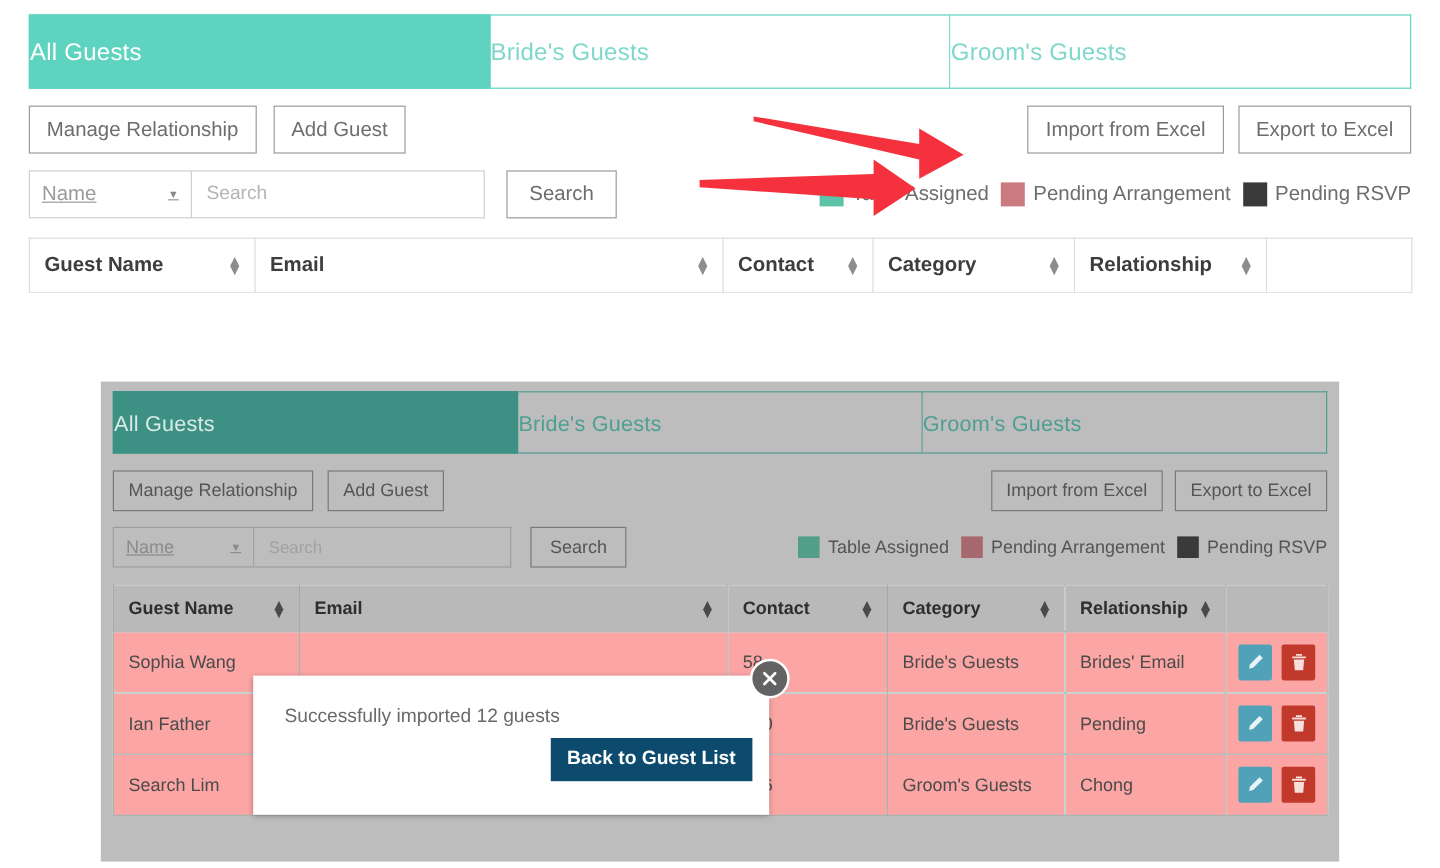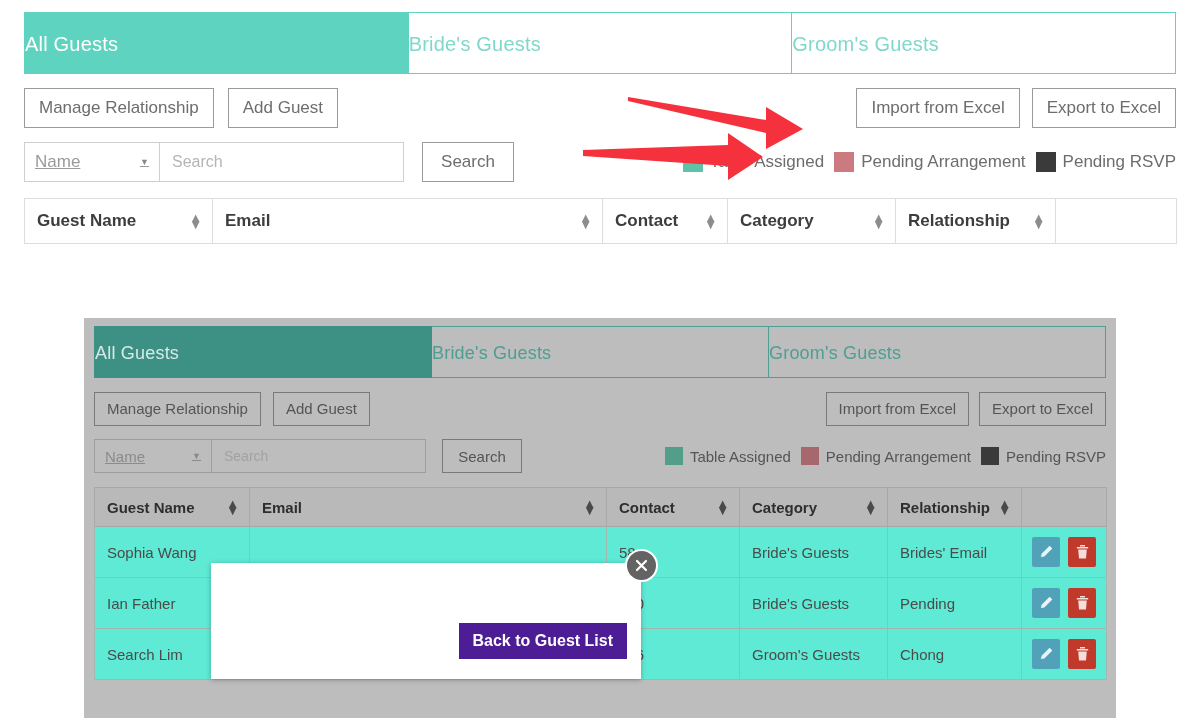--- a/index.html
+++ b/index.html
@@ -226,21 +226,21 @@
     background: #bdbdbd; color: #555555; border-color: #7a7a7a;
   }
   #inset-panel .legend { font-size: 15px; color: #555555; }
   #inset-panel .legend .sw { width: 18px; height: 18px; }
   #inset-panel table.guests th {
     height: 38px; font-size: 15px; padding: 0 12px;
     background: #b9b9b9; border-color: #a8a8a8; color: #2e2e2e;
   }
   #inset-panel table.guests td {
     height: 50px; font-size: 15px; padding: 0 12px;
-    background: #5eead4; border-color: #a5b5b0; color: #4b4b4b;
+    background: #fca5a5; border-color: #a5b5b0; color: #4b4b4b;
   }
   #inset-panel .sortic { color: #4a4a4a; }
 
   .act-cell { padding: 0 10px !important; }
   .act-wrap { display: flex; align-items: center; gap: 8px; }
   .iconbtn {
     width: 34px; height: 30px;
     display: flex; align-items: center; justify-content: center;
     border-radius: 2px;
   }
@@ -258,22 +258,22 @@
     box-shadow: 0 1px 5px rgba(0,0,0,.28);
   }
   #modal-text {
     position: absolute;
     left: 26px; top: 26px;
     font-size: 16px;
     color: #6a6a6a;
   }
   #modal-back-btn {
     position: absolute;
-    right: 14px; bottom: 20px;
-    background: #4c1d95;
+    right: 14px; bottom: 28px;
+    background: #0c4a6e;
     color: #ffffff;
     font-size: 16px;
     font-weight: bold;
     padding: 9px 14px;
     border: none;
     font-family: "Liberation Sans", sans-serif;
     white-space: nowrap;
   }
   #modal-close {
     position: absolute;
@@ -552,20 +552,21 @@
             </div>
           </td>
         </tr>
       </tbody>
     </table>
 
   </div>
 </div>
 
 <div id="modal">
+  <div id="modal-text">Successfully imported 12 guests</div>
   <button id="modal-back-btn">Back to Guest List</button>
 </div>
 <div id="modal-close">
   <svg width="15" height="15" viewBox="0 0 15 15" aria-hidden="true">
     <path d="M3 3 L12 12 M12 3 L3 12" stroke="#ffffff" stroke-width="2.2" stroke-linecap="round"></path>
   </svg>
 </div>
 
 <svg id="arrows" viewBox="0 0 1200 723">
   <polygon fill="#f4313d" points="628,97 766,120 766,107 803,129 766,149 766,133 628,101"></polygon>

